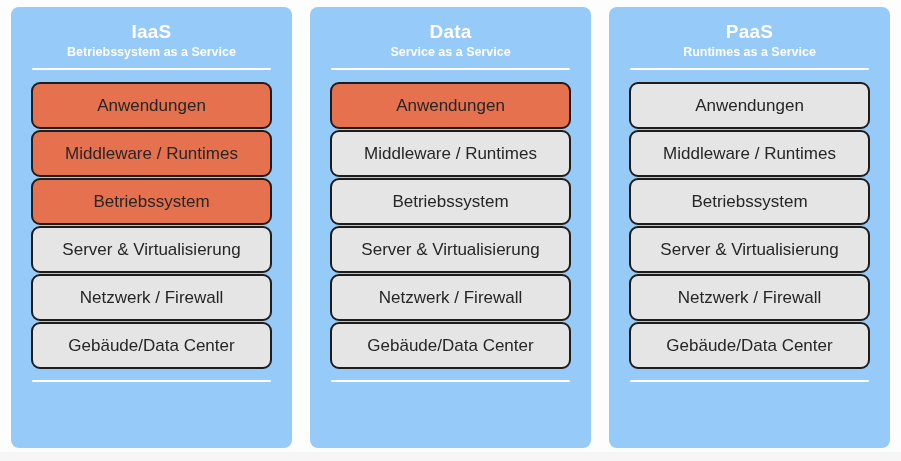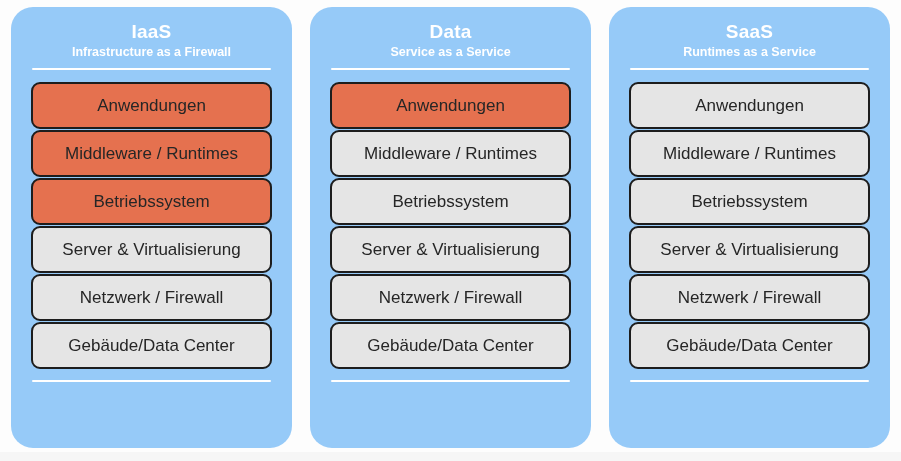--- a/index.html
+++ b/index.html
@@ -35,21 +35,21 @@
     top: 7px;
     width: 879px;
     height: 441px;
     display: flex;
     flex-direction: row;
     gap: 18px;
   }
   .card {
     flex: 1 1 0;
     background: #96caf8;
-    border-radius: 22px;
+    border-radius: 8px;
     box-sizing: border-box;
     padding: 14px 20px 0 20px;
     display: flex;
     flex-direction: column;
     position: relative;
   }
   .card-header {
     text-align: center;
     color: #ffffff;
     flex: 0 0 auto;
@@ -105,21 +105,21 @@
   }
 </style>
 </head>
 <body>
 
 <div id="stage">
   <div id="cards">
       <div class="card">
         <div class="card-header">
           <div class="card-title">IaaS</div>
-          <div class="card-subtitle">Infrastructure as a Firewall</div>
+          <div class="card-subtitle">Betriebssystem as a Service</div>
         </div>
         <div class="rule"></div>
         <div class="layers">
           <div class="layer highlight">
             <span>Anwendungen</span>
           </div>
           <div class="layer highlight">
             <span>Middleware / Runtimes</span>
           </div>
           <div class="layer highlight">
@@ -162,21 +162,21 @@
           </div>
           <div class="layer">
             <span>Gebäude/Data Center</span>
           </div>
         </div>
         <div class="rule bottom"></div>
         <div class="card-spacer"></div>
       </div>
       <div class="card">
         <div class="card-header">
-          <div class="card-title">SaaS</div>
+          <div class="card-title">PaaS</div>
           <div class="card-subtitle">Runtimes as a Service</div>
         </div>
         <div class="rule"></div>
         <div class="layers">
           <div class="layer">
             <span>Anwendungen</span>
           </div>
           <div class="layer">
             <span>Middleware / Runtimes</span>
           </div>

